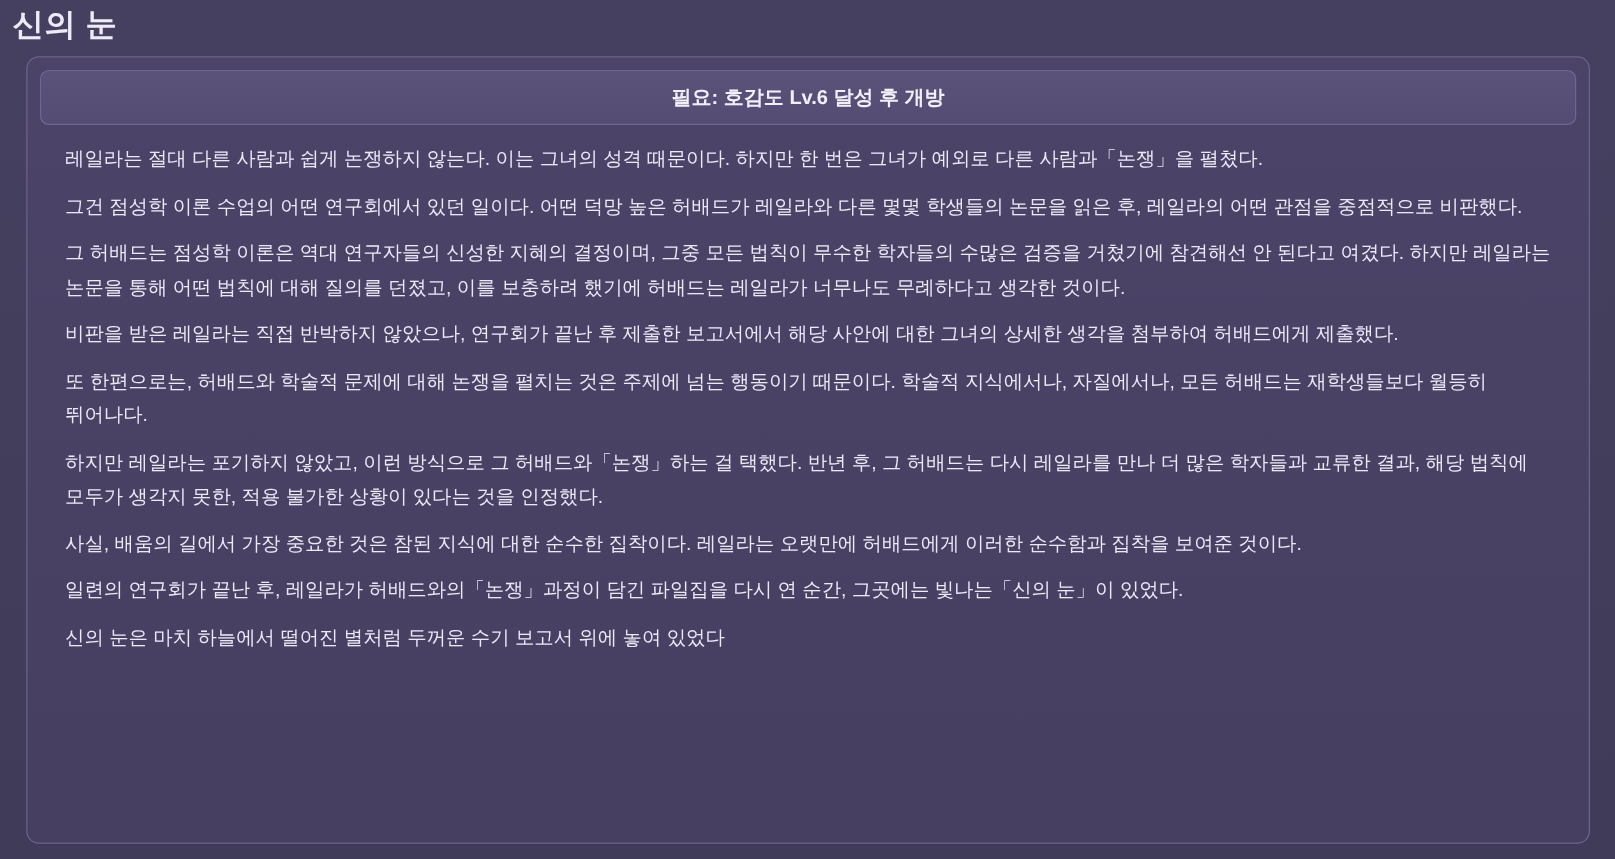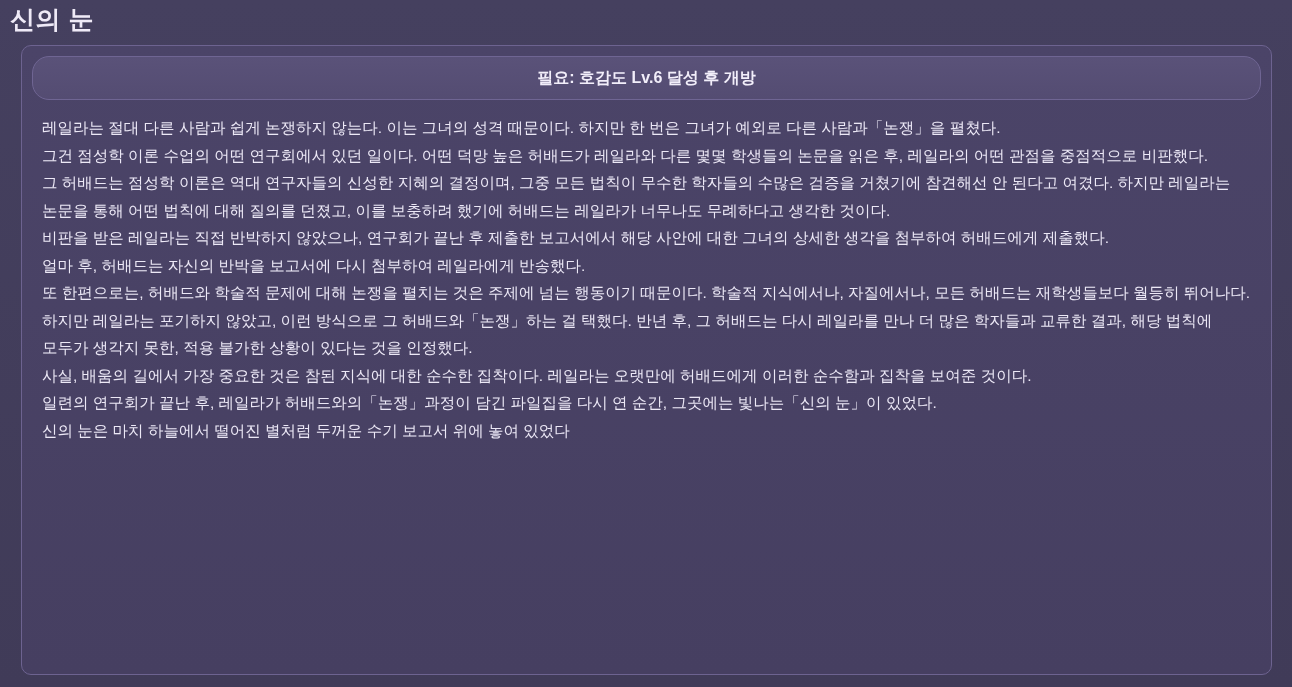--- a/index.html
+++ b/index.html
@@ -36,61 +36,60 @@
     width: 1251px;
     height: 630px;
     box-sizing: border-box;
     background: linear-gradient(180deg, #4b4468 0%, #463f61 100%);
     border: 1px solid #6d6390;
     border-radius: 10px;
     padding: 10px 10px 0 10px;
   }
   .req-banner {
     height: 42px;
-    border-radius: 17px;
+    border-radius: 7px;
     background: linear-gradient(180deg, #5a5279 0%, #544c72 100%);
     border: 1px solid #6f6593;
     display: flex;
     align-items: center;
     justify-content: center;
     color: #f2eefa;
     font-size: 16px;
     font-weight: 700;
   }
   .body-text {
     margin-top: 14px;
     padding: 0 8px 0 10px;
     color: #ece8f6;
     font-size: 15.5px;
     line-height: 27.5px;
     text-align: left;
   }
   .para {
-    margin: 0;
+    margin: 10px;
     padding: 0;
     word-break: keep-all;
   }
 </style>
 </head>
 <body>
 
 <div class="page">
 
   <div class="page-title">신의 눈</div>
 
   <div class="panel">
 
     <div class="req-banner">필요: 호감도 Lv.6 달성 후 개방</div>
 
     <div class="body-text">
       <p class="para">레일라는 절대 다른 사람과 쉽게 논쟁하지 않는다. 이는 그녀의 성격 때문이다. 하지만 한 번은 그녀가 예외로 다른 사람과「논쟁」을 펼쳤다.</p>
       <p class="para">그건 점성학 이론 수업의 어떤 연구회에서 있던 일이다. 어떤 덕망 높은 허배드가 레일라와 다른 몇몇 학생들의 논문을 읽은 후, 레일라의 어떤 관점을 중점적으로 비판했다.</p>
       <p class="para">그 허배드는 점성학 이론은 역대 연구자들의 신성한 지혜의 결정이며, 그중 모든 법칙이 무수한 학자들의 수많은 검증을 거쳤기에 참견해선 안 된다고 여겼다. 하지만 레일라는 논문을 통해 어떤 법칙에 대해 질의를 던졌고, 이를 보충하려 했기에 허배드는 레일라가 너무나도 무례하다고 생각한 것이다.</p>
       <p class="para">비판을 받은 레일라는 직접 반박하지 않았으나, 연구회가 끝난 후 제출한 보고서에서 해당 사안에 대한 그녀의 상세한 생각을 첨부하여 허배드에게 제출했다.</p>
-      <p class="para">얼마 후, 허배드는 자신의 반박을 보고서에 다시 첨부하여 레일라에게 반송했다.</p>
       <p class="para">또 한편으로는, 허배드와 학술적 문제에 대해 논쟁을 펼치는 것은 주제에 넘는 행동이기 때문이다. 학술적 지식에서나, 자질에서나, 모든 허배드는 재학생들보다 월등히 뛰어나다.</p>
       <p class="para">하지만 레일라는 포기하지 않았고, 이런 방식으로 그 허배드와「논쟁」하는 걸 택했다. 반년 후, 그 허배드는 다시 레일라를 만나 더 많은 학자들과 교류한 결과, 해당 법칙에 모두가 생각지 못한, 적용 불가한 상황이 있다는 것을 인정했다.</p>
       <p class="para">사실, 배움의 길에서 가장 중요한 것은 참된 지식에 대한 순수한 집착이다. 레일라는 오랫만에 허배드에게 이러한 순수함과 집착을 보여준 것이다.</p>
       <p class="para">일련의 연구회가 끝난 후, 레일라가 허배드와의「논쟁」과정이 담긴 파일집을 다시 연 순간, 그곳에는 빛나는「신의 눈」이 있었다.</p>
       <p class="para">신의 눈은 마치 하늘에서 떨어진 별처럼 두꺼운 수기 보고서 위에 놓여 있었다</p>
     </div>
 
   </div>
 </div>
 

